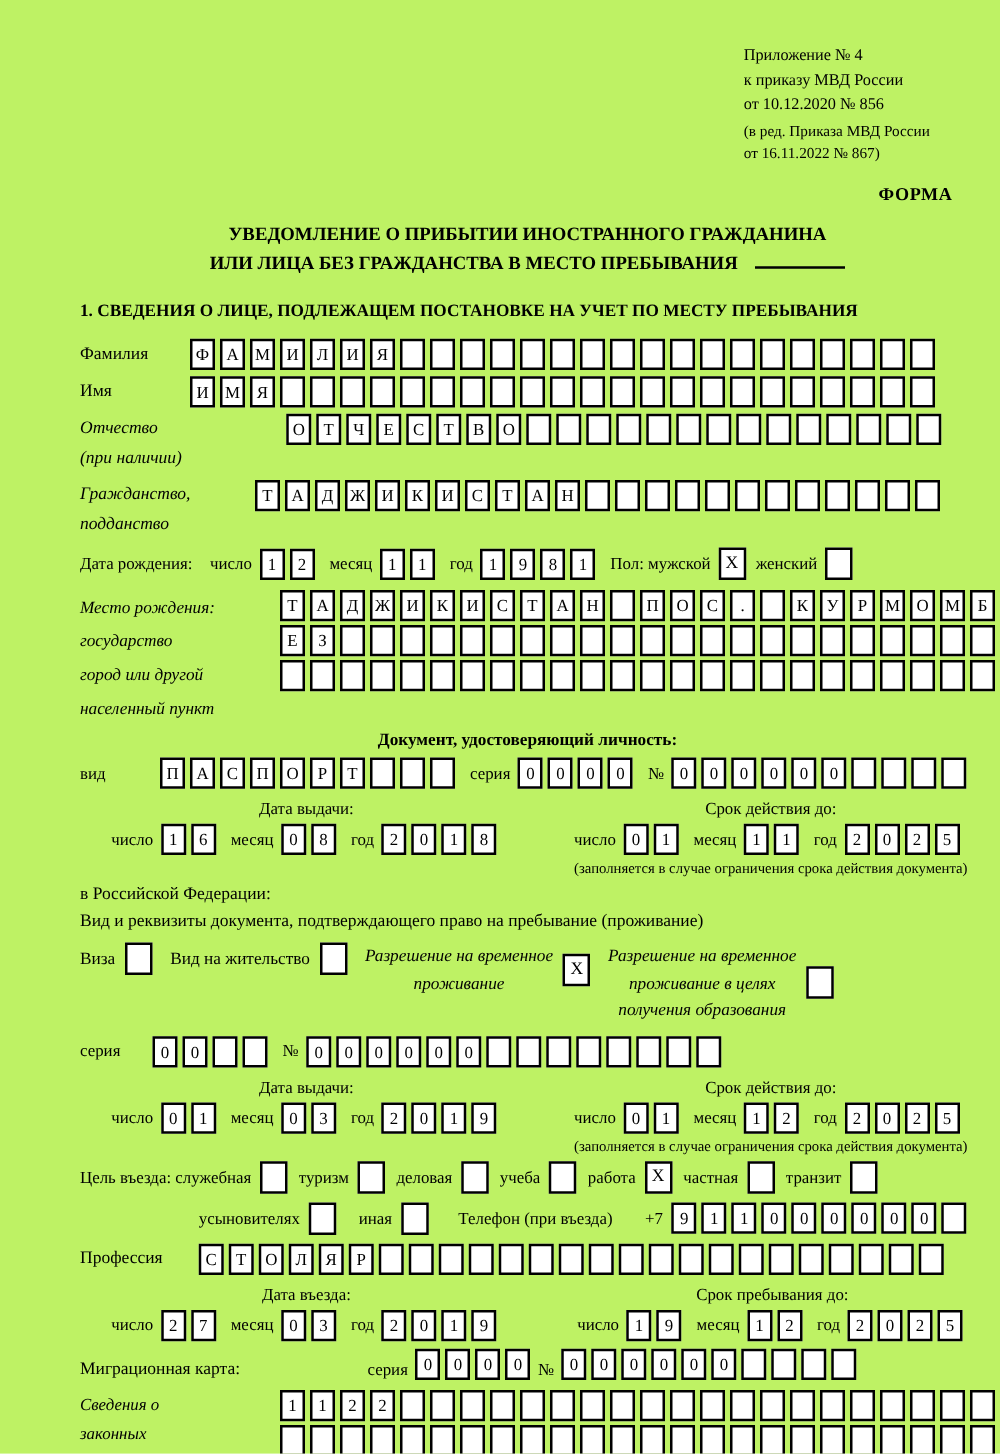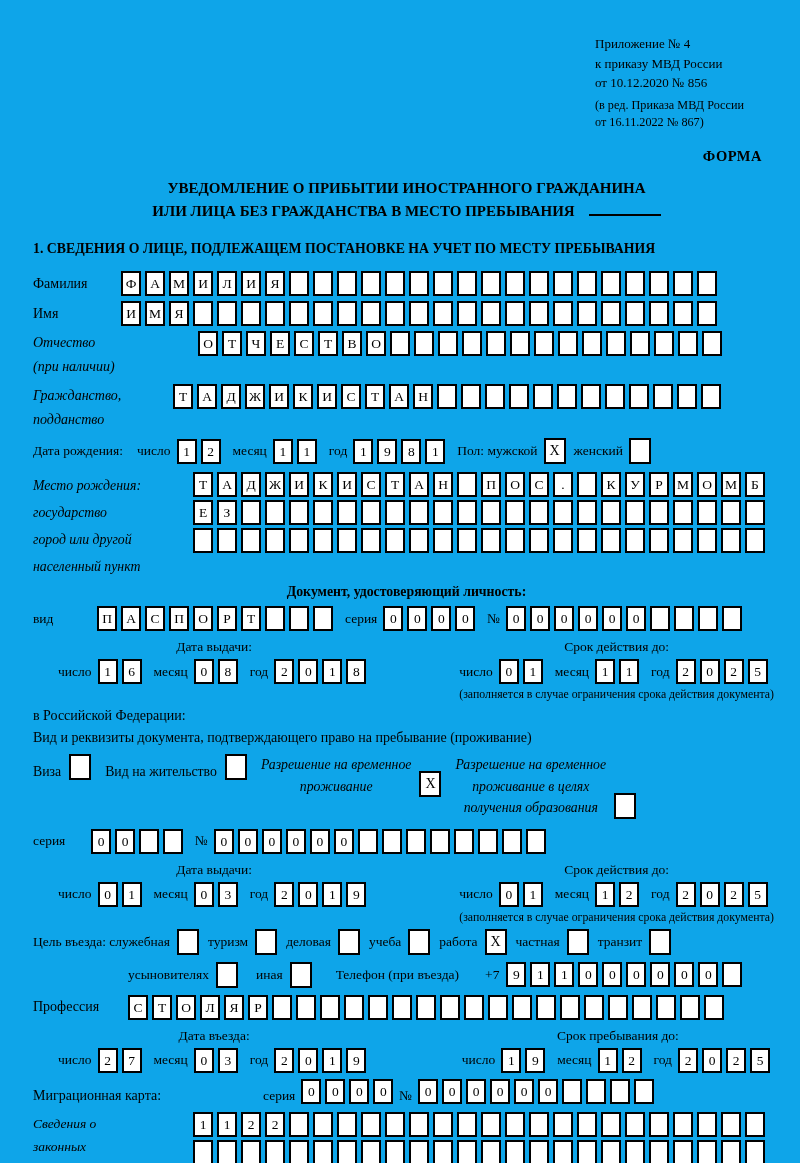--- a/index.html
+++ b/index.html
@@ -1,18 +1,18 @@
 <!DOCTYPE html>
 <html><head>
 <meta charset="utf-8">
 <style>
   html,body{margin:0;padding:0;background:#fff;}
   .page{
     width:800px;height:1163px;box-sizing:border-box;
-    padding:34px 20px 10px 33px;background:#0ea5e9;color:#000;
+    padding:34px 20px 10px 64px;background:#bef264;color:#000;
     font-family:"Liberation Serif","DejaVu Serif",serif;font-size:14px;
     position:relative;overflow:hidden;
   }
   .top-right{width:185px;margin-left:auto;margin-right:0;line-height:1.5;font-size:13px;}
   .top-right .sub{font-size:12.2px;margin-top:4px;line-height:1.45;}
   .forma{font-weight:bold;text-align:right;padding-right:18px;margin-top:16px;font-size:14.5px;letter-spacing:.5px;}
   .title{font-weight:bold;text-align:center;font-size:15px;line-height:1.55;margin-top:12px;}
   .blank-line{display:inline-block;width:72px;border-bottom:2px solid #000;height:13px;margin-left:14px;}
   .sec-head{font-weight:bold;font-size:13.8px;margin-top:18px;margin-bottom:14px;}
   .pre{white-space:pre-line;font-style:italic;}
@@ -38,21 +38,21 @@
   .dlbl{font-size:13.5px;margin-right:6px;white-space:nowrap;}
   .dlbl.ml{margin-left:8px;}
   .dual{display:flex;justify-content:space-between;padding-left:25px;padding-right:6px;margin-top:8px;margin-bottom:4px;}
   .dcol{display:flex;flex-direction:column;}
   .dhead{font-size:13.5px;text-align:center;margin-bottom:4px;}
   .dgrp{display:flex;align-items:center;}
   .limited-note{font-size:11.8px;text-align:right;margin-top:3px;white-space:nowrap;}
   .heading-center{font-weight:bold;text-align:center;font-size:13.8px;margin:4px 0 6px 0;}
   .perm-line{font-size:14px;margin:6px 0;}
   .visa-row{display:flex;align-items:flex-start;margin:8px 0 10px 0;}
-  .visa-item{display:flex;align-items:flex-end;margin-right:14px;}
+  .visa-item{display:flex;align-items:center;margin-right:14px;}
   .visa-item .txt{font-size:13.8px;margin-right:8px;}
   .visa-item .txt.ctr{text-align:center;line-height:1.55;}
   .purpose-row{display:flex;align-items:center;margin-bottom:7px;flex-wrap:nowrap;}
   .purpose-row .dlbl{margin-right:7px;}
   .purpose-row .cb{margin-right:9px;}
   .indent95{padding-left:95px;}
   .bp-block{display:flex;align-items:flex-start;margin:8px 0 2px 0;}
   .bp-label{width:160px;flex-shrink:0;font-size:13.8px;line-height:27px;}
   .bp-rows .boxes{margin-bottom:3px;display:flex;}
   .reps-label{width:160px;flex-shrink:0;font-size:13.5px;line-height:23px;}

